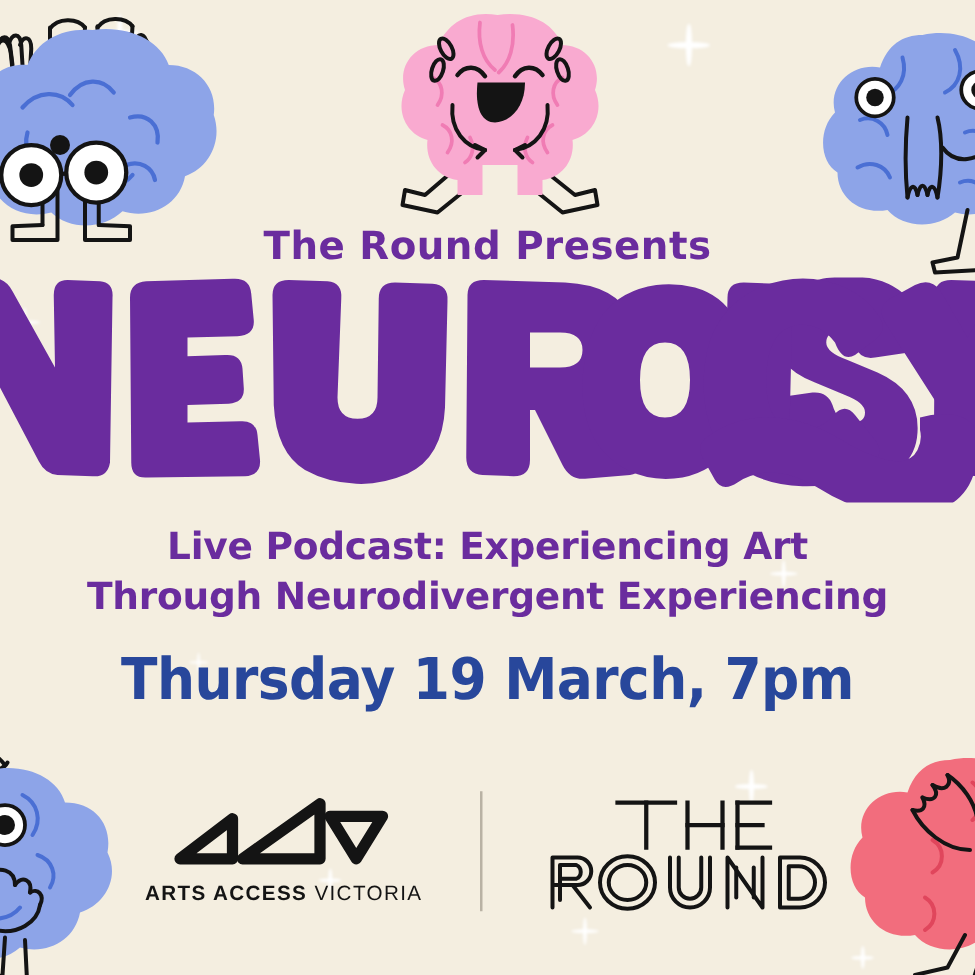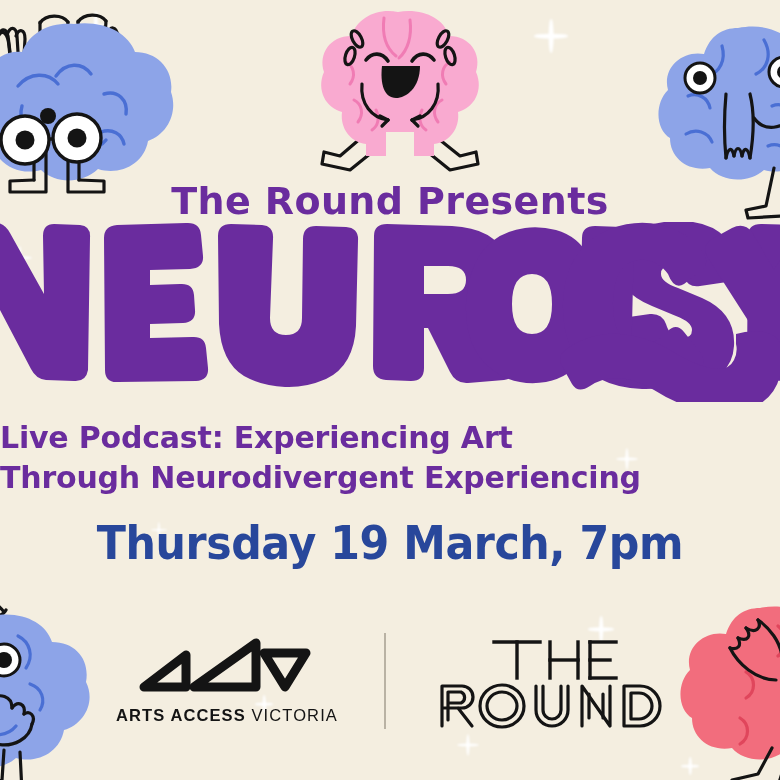--- a/index.html
+++ b/index.html
@@ -49,21 +49,21 @@
 
   
   .presents {
     position: absolute;
     left: 0;
     right: 0;
     top: 179px;
     text-align: center;
     font-family: "DejaVu Sans", sans-serif;
     font-weight: bold;
-    font-size: 38px;
+    font-size: 31px;
     letter-spacing: 0.4px;
     color: #6A2C9E;
     z-index: 6;
   }
 
   .title {
     position: absolute;
     left: 0;
     right: 0;
     top: 222px;
@@ -71,21 +71,21 @@
     z-index: 6;
     text-align: center;
   }
   .title svg { display: block; width: 780px; height: 180px; }
 
   .subtitle {
     position: absolute;
     left: 0;
     right: 0;
     top: 418px;
-    text-align: left;
+    text-align: center;
     font-family: "DejaVu Sans", sans-serif;
     font-weight: bold;
     font-size: 30px;
     line-height: 40px;
     letter-spacing: -0.2px;
     color: #6A2C9E;
     z-index: 6;
   }
   .subtitle .line { display: block; }
 

